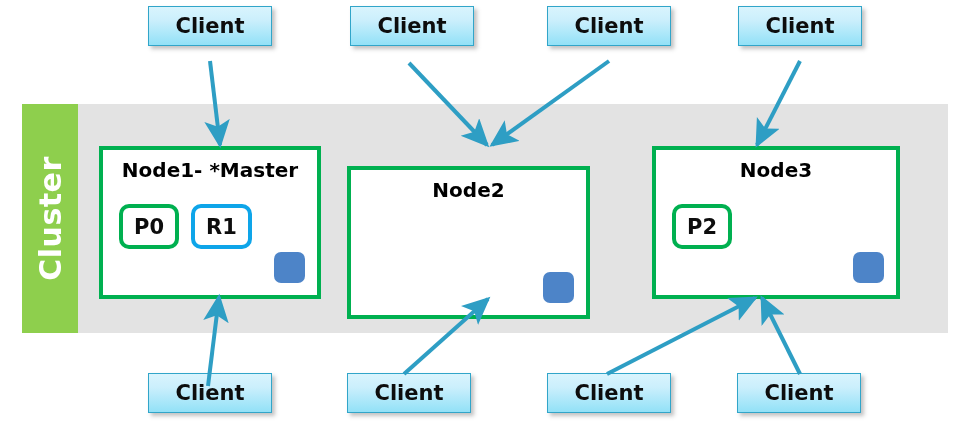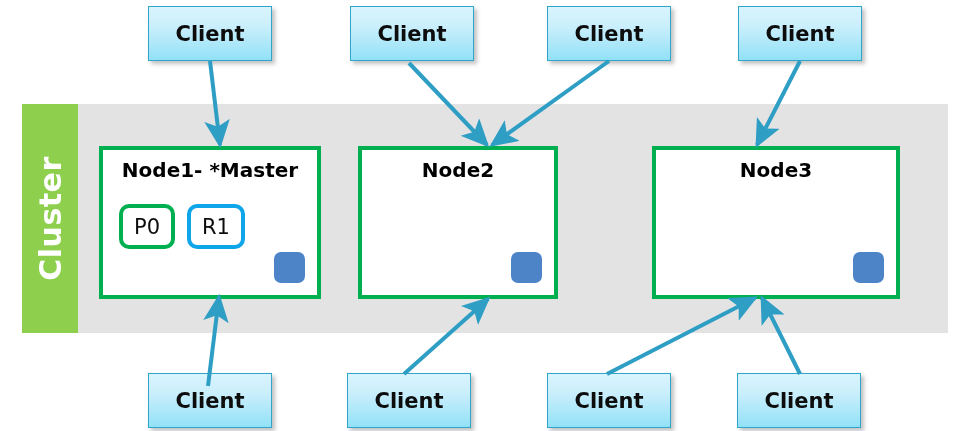--- a/index.html
+++ b/index.html
@@ -81,21 +81,21 @@
   }
   .chip {
     box-sizing: border-box;
     min-width: 56px;
     height: 45px;
     border-radius: 10px;
     display: flex;
     align-items: center;
     justify-content: center;
     font-size: 21px;
-    font-weight: normal;
+    font-weight: bold;
     color: #0d0d0d;
     padding: 0 11px;
     background: #ffffff;
   }
   .chip.primary { border: 4px solid #00b050; }
   .chip.replica { border: 4px solid #0ea5e9; }
 
   .node-badge {
     position: absolute;
     right: 12px;
@@ -104,21 +104,21 @@
     height: 31px;
     border-radius: 7px;
     background: #4d84c8;
   }
 
   
   .client {
     position: absolute;
     box-sizing: border-box;
     width: 124px;
-    height: 55px;
+    height: 40px;
     border: 1px solid #31a5c9;
     background: linear-gradient(to bottom, #d9f4fd 0%, #cbeffc 35%, #92e1f7 100%);
     box-shadow: 3px 3px 4px rgba(120,120,120,0.45);
     display: flex;
     align-items: center;
     justify-content: center;
     font-size: 21px;
     font-weight: bold;
     color: #0d0d0d;
   }
@@ -146,28 +146,29 @@
 
   <div class="node" style="left:99px; width:222px;">
     <div class="node-title">Node1- *Master</div>
     <div class="chip-row">
       <div class="chip primary">P0</div>
       <div class="chip replica">R1</div>
     </div>
     <div class="node-badge"></div>
   </div>
 
-  <div class="node" style="left:358px; width:200px;">
+  <div class="node" style="left:347px; width:243px;margin-top:20px;">
     <div class="node-title">Node2</div>
     <div class="node-badge"></div>
   </div>
 
   <div class="node" style="left:652px; width:248px;">
     <div class="node-title">Node3</div>
     <div class="chip-row">
+      <div class="chip primary">P2</div>
     </div>
     <div class="node-badge"></div>
   </div>
 
   <div class="client" style="left:148px; top:6px;">Client</div>
   <div class="client" style="left:350px; top:6px;">Client</div>
   <div class="client" style="left:547px; top:6px;">Client</div>
   <div class="client" style="left:738px; top:6px;">Client</div>
 
   <div class="client" style="left:148px; top:373px;">Client</div>

